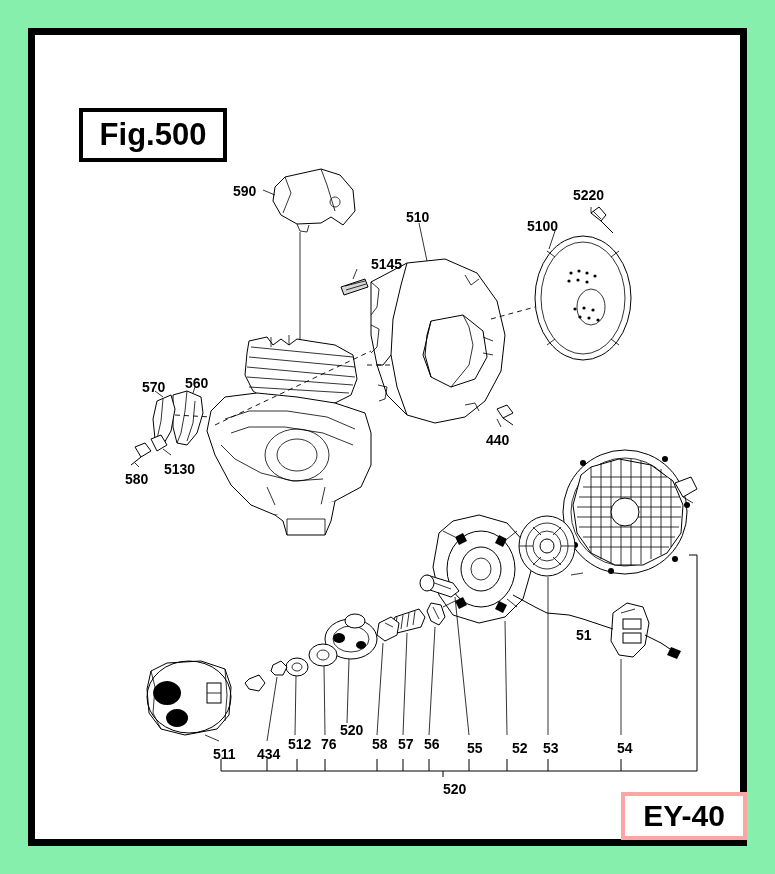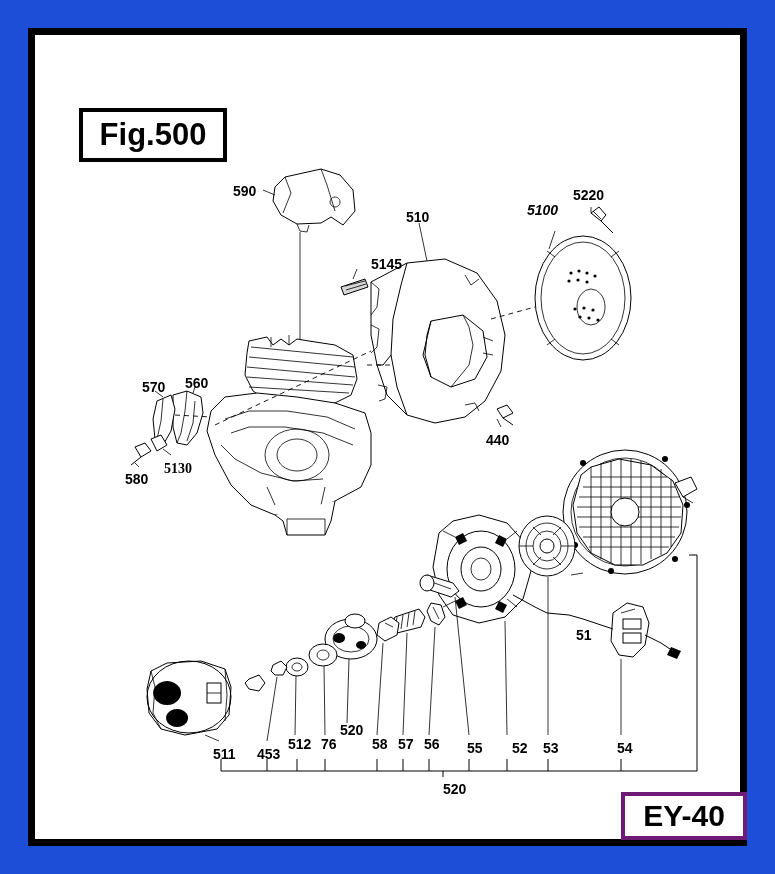--- a/index.html
+++ b/index.html
@@ -7,21 +7,21 @@
     padding: 0;
     background: #ffffff;
   }
   body {
     font-family: "Liberation Sans", sans-serif;
   }
   #page {
     position: relative;
     width: 775px;
     height: 874px;
-    background: #1d4ed8;
+    background: #86efac;
     overflow: hidden;
   }
   
   #frame {
     position: absolute;
     left: 28px;
     top: 28px;
     width: 719px;
     height: 818px;
     border: 7px solid #000000;
@@ -49,21 +49,21 @@
     color: #000000;
     font-family: "Liberation Sans", sans-serif;
   }
   
   #model-box {
     position: absolute;
     left: 586px;
     top: 757px;
     width: 126px;
     height: 48px;
-    border: 4px solid #701a75;
+    border: 4px solid #fca5a5;
     box-sizing: border-box;
     background: #ffffff;
     display: flex;
     align-items: center;
     justify-content: center;
   }
   #model-box .label {
     font-size: 30px;
     font-weight: bold;
     color: #000000;
@@ -412,30 +412,30 @@
       <span class="label">Fig.500</span>
     </div>
 
     <div id="model-box">
       <span class="label">EY-40</span>
     </div>
 
     <div class="callout" style="left:198px; top:149px;">590</div>
     <div class="callout" style="left:371px; top:175px;">510</div>
     <div class="callout" style="left:538px; top:153px;">5220</div>
-    <div class="callout" style="left:492px; top:168px;font-style:italic;">5100</div>
+    <div class="callout" style="left:492px; top:184px;">5100</div>
     <div class="callout" style="left:306px; top:222px;margin-left:30px;">5145</div>
     <div class="callout" style="left:107px; top:345px;">570</div>
     <div class="callout" style="left:150px; top:341px;">560</div>
     <div class="callout" style="left:451px; top:398px;">440</div>
-    <div class="callout" style="left:129px; top:427px;font-family:Liberation Serif, serif;">5130</div>
+    <div class="callout" style="left:129px; top:427px;">5130</div>
     <div class="callout" style="left:90px;  top:437px;">580</div>
     <div class="callout" style="left:541px; top:556px;margin-top:37px;">51</div>
     <div class="callout" style="left:178px; top:712px;">511</div>
-    <div class="callout" style="left:222px; top:712px;">453</div>
+    <div class="callout" style="left:222px; top:712px;">434</div>
     <div class="callout" style="left:253px; top:702px;">512</div>
     <div class="callout" style="left:286px; top:702px;">76</div>
     <div class="callout" style="left:305px; top:688px;">520</div>
     <div class="callout" style="left:337px; top:702px;">58</div>
     <div class="callout" style="left:363px; top:702px;">57</div>
     <div class="callout" style="left:389px; top:702px;">56</div>
     <div class="callout" style="left:432px; top:706px;text-align:center;">55</div>
     <div class="callout" style="left:477px; top:706px;">52</div>
     <div class="callout" style="left:508px; top:706px;">53</div>
     <div class="callout" style="left:582px; top:706px;">54</div>

